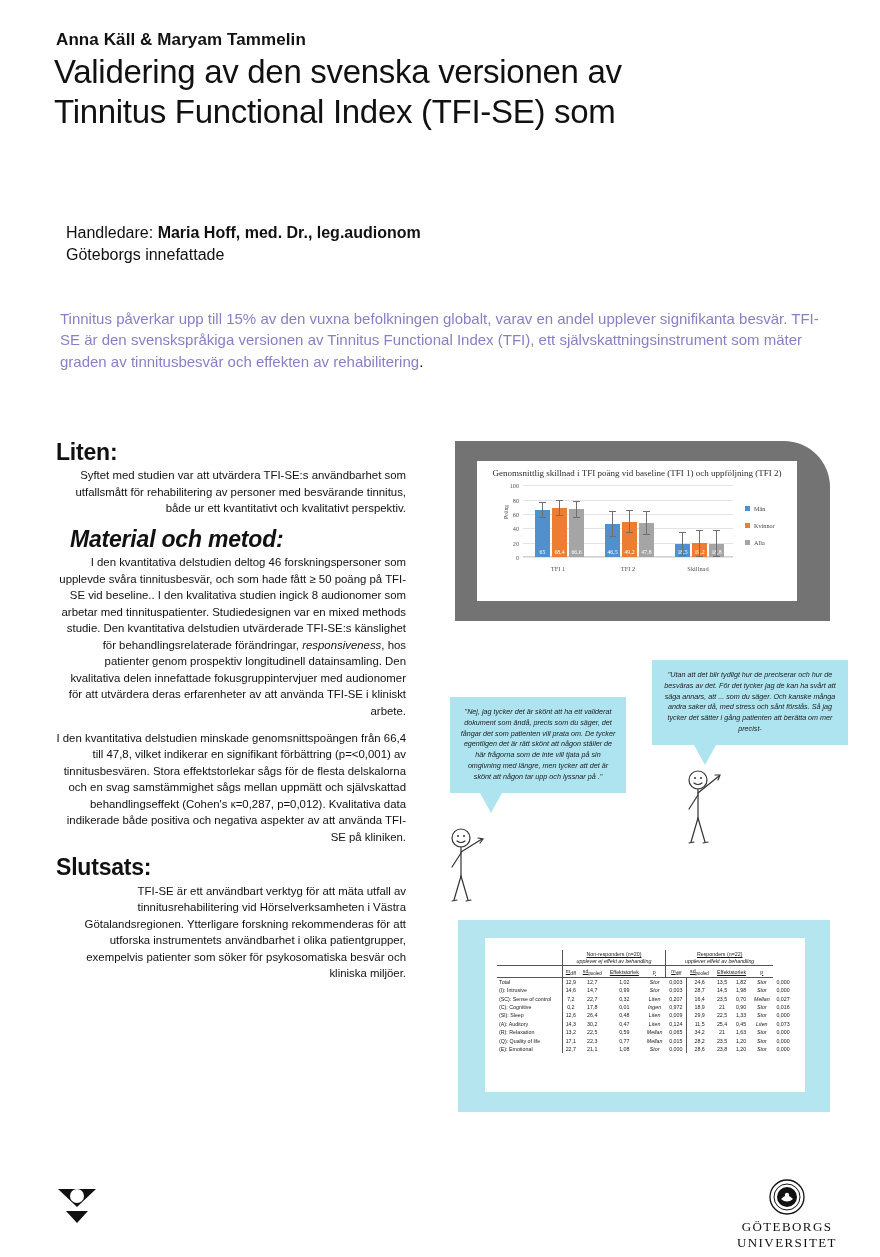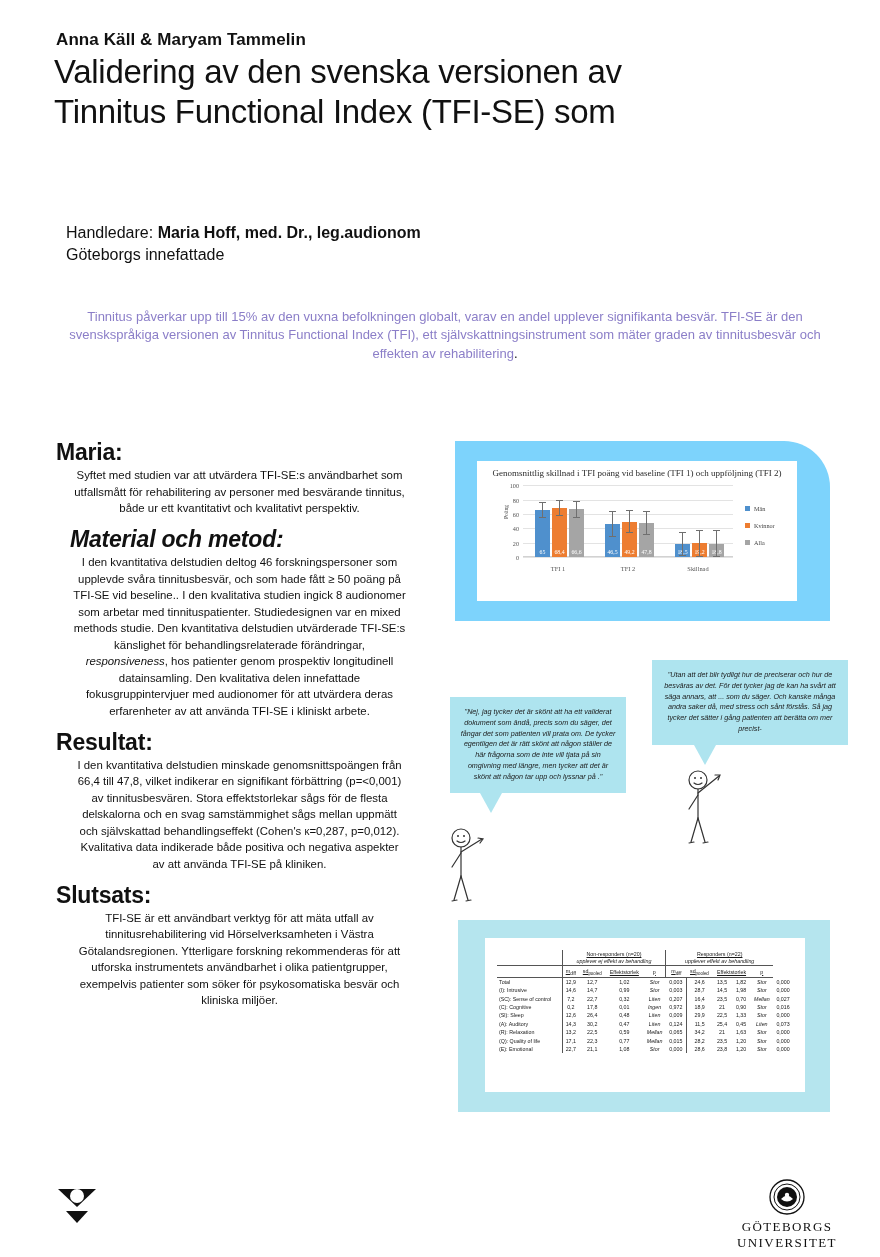--- a/index.html
+++ b/index.html
@@ -20,42 +20,42 @@
     font-size:33px;font-weight:400;line-height:1.22;color:#111;
     letter-spacing:-.3px;
   }
   .supervisor{
     position:absolute;left:66px;top:222px;width:500px;
     font-size:16px;line-height:1.38;color:#111;
   }
   .supervisor b{font-weight:bold;}
   .intro{
     position:absolute;left:60px;top:308px;width:770px;
-    font-size:13px;line-height:1.42;color:#8b7ec8;text-align:center;
+    font-size:15px;line-height:1.42;color:#8b7ec8;
   }
   .intro .tail{color:#111;}
 
   
   .leftcol{position:absolute;left:56px;top:440px;width:350px;}
   .h2{
     font-size:23px;font-weight:bold;color:#111;
     margin:0 0 2px 0;line-height:1.1;letter-spacing:-.2px;
   }
   .h2.indent{margin-left:14px;font-style:italic;}
   .body{
-    font-size:11.4px;line-height:1.45;color:#111;margin:0 0 10px 17px;
-    text-align:center;
+    font-size:11.4px;line-height:1.45;color:#111;margin:0 0 10px 0;
+    text-align:right;
   }
   .body i{font-style:italic;}
   .kappa{font-size:10px;}
 
   
   .purple-panel{
     position:absolute;left:455px;top:441px;width:375px;height:180px;
-    background:#7dd3fc;border-top-right-radius:46px;
+    background:#737373;border-top-right-radius:46px;
   }
   .chart-card{
     position:absolute;left:22px;top:20px;width:320px;height:140px;
     background:#ffffff;
   }
   .chart-title{
     text-align:center;font-family:"Liberation Serif",serif;
     font-size:9px;color:#2b2b2b;line-height:1.35;padding:6px 14px 0 14px;
   }
   .chart-area{position:relative;width:320px;height:104px;}
@@ -170,31 +170,30 @@
     <div>Göteborgs innefattade</div>
   </div>
 
   <div class="intro">
     <span>Tinnitus påverkar upp till 15% av den vuxna befolkningen globalt, varav en andel upplever signifikanta besvär. TFI-SE är den svenskspråkiga versionen av Tinnitus Functional Index (TFI), ett självskattningsinstrument som mäter graden av tinnitusbesvär och effekten av rehabilitering</span><span class="tail">.</span>
   </div>
 
   <div class="leftcol">
 
     <div>
-      <h2 class="h2">Maria:</h2>
+      <h2 class="h2">Liten:</h2>
       <p class="body">Syftet med studien var att utvärdera TFI-SE:s användbarhet som utfallsmått för rehabilitering av personer med besvärande tinnitus, både ur ett kvantitativt och kvalitativt perspektiv.</p>
     </div>
 
     <div>
       <h2 class="h2 indent">Material och metod:</h2>
       <p class="body"><span>I den kvantitativa delstudien deltog 46 forskningspersoner som upplevde svåra tinnitusbesvär,  och som hade fått ≥ 50 poäng på TFI-SE vid beseline.. I den kvalitativa studien ingick 8 audionomer som arbetar med tinnituspatienter. Studiedesignen var en mixed methods studie. Den kvantitativa delstudien utvärderade TFI-SE:s känslighet för behandlingsrelaterade förändringar, </span><i>responsiveness</i><span>, hos patienter genom prospektiv longitudinell datainsamling. Den kvalitativa delen innefattade fokusgruppintervjuer med audionomer  för att utvärdera deras erfarenheter av att använda TFI-SE i kliniskt arbete.</span></p>
     </div>
 
     <div>
-      <h2 class="h2">Resultat:</h2>
       <p class="body"><span>I den kvantitativa delstudien minskade genomsnittspoängen från 66,4 till 47,8,  vilket indikerar en signifikant förbättring (p=&lt;0,001) av tinnitusbesvären. Stora effektstorlekar sågs för de flesta delskalorna och en svag samstämmighet sågs mellan uppmätt och självskattad behandlingseffekt (Cohen's </span><span class="kappa">κ</span><span>=0,287, p=0,012). Kvalitativa data indikerade både positiva och negativa aspekter av att använda TFI-SE på kliniken.</span></p>
     </div>
 
     <div>
       <h2 class="h2">Slutsats:</h2>
       <p class="body">TFI-SE är ett användbart verktyg för att mäta utfall av tinnitusrehabilitering vid Hörselverksamheten i Västra Götalandsregionen. Ytterligare forskning rekommenderas för att utforska instrumentets användbarhet i olika patientgrupper, exempelvis patienter som söker för psykosomatiska besvär och kliniska miljöer.</p>
     </div>
   </div>
 
   <div class="purple-panel">

